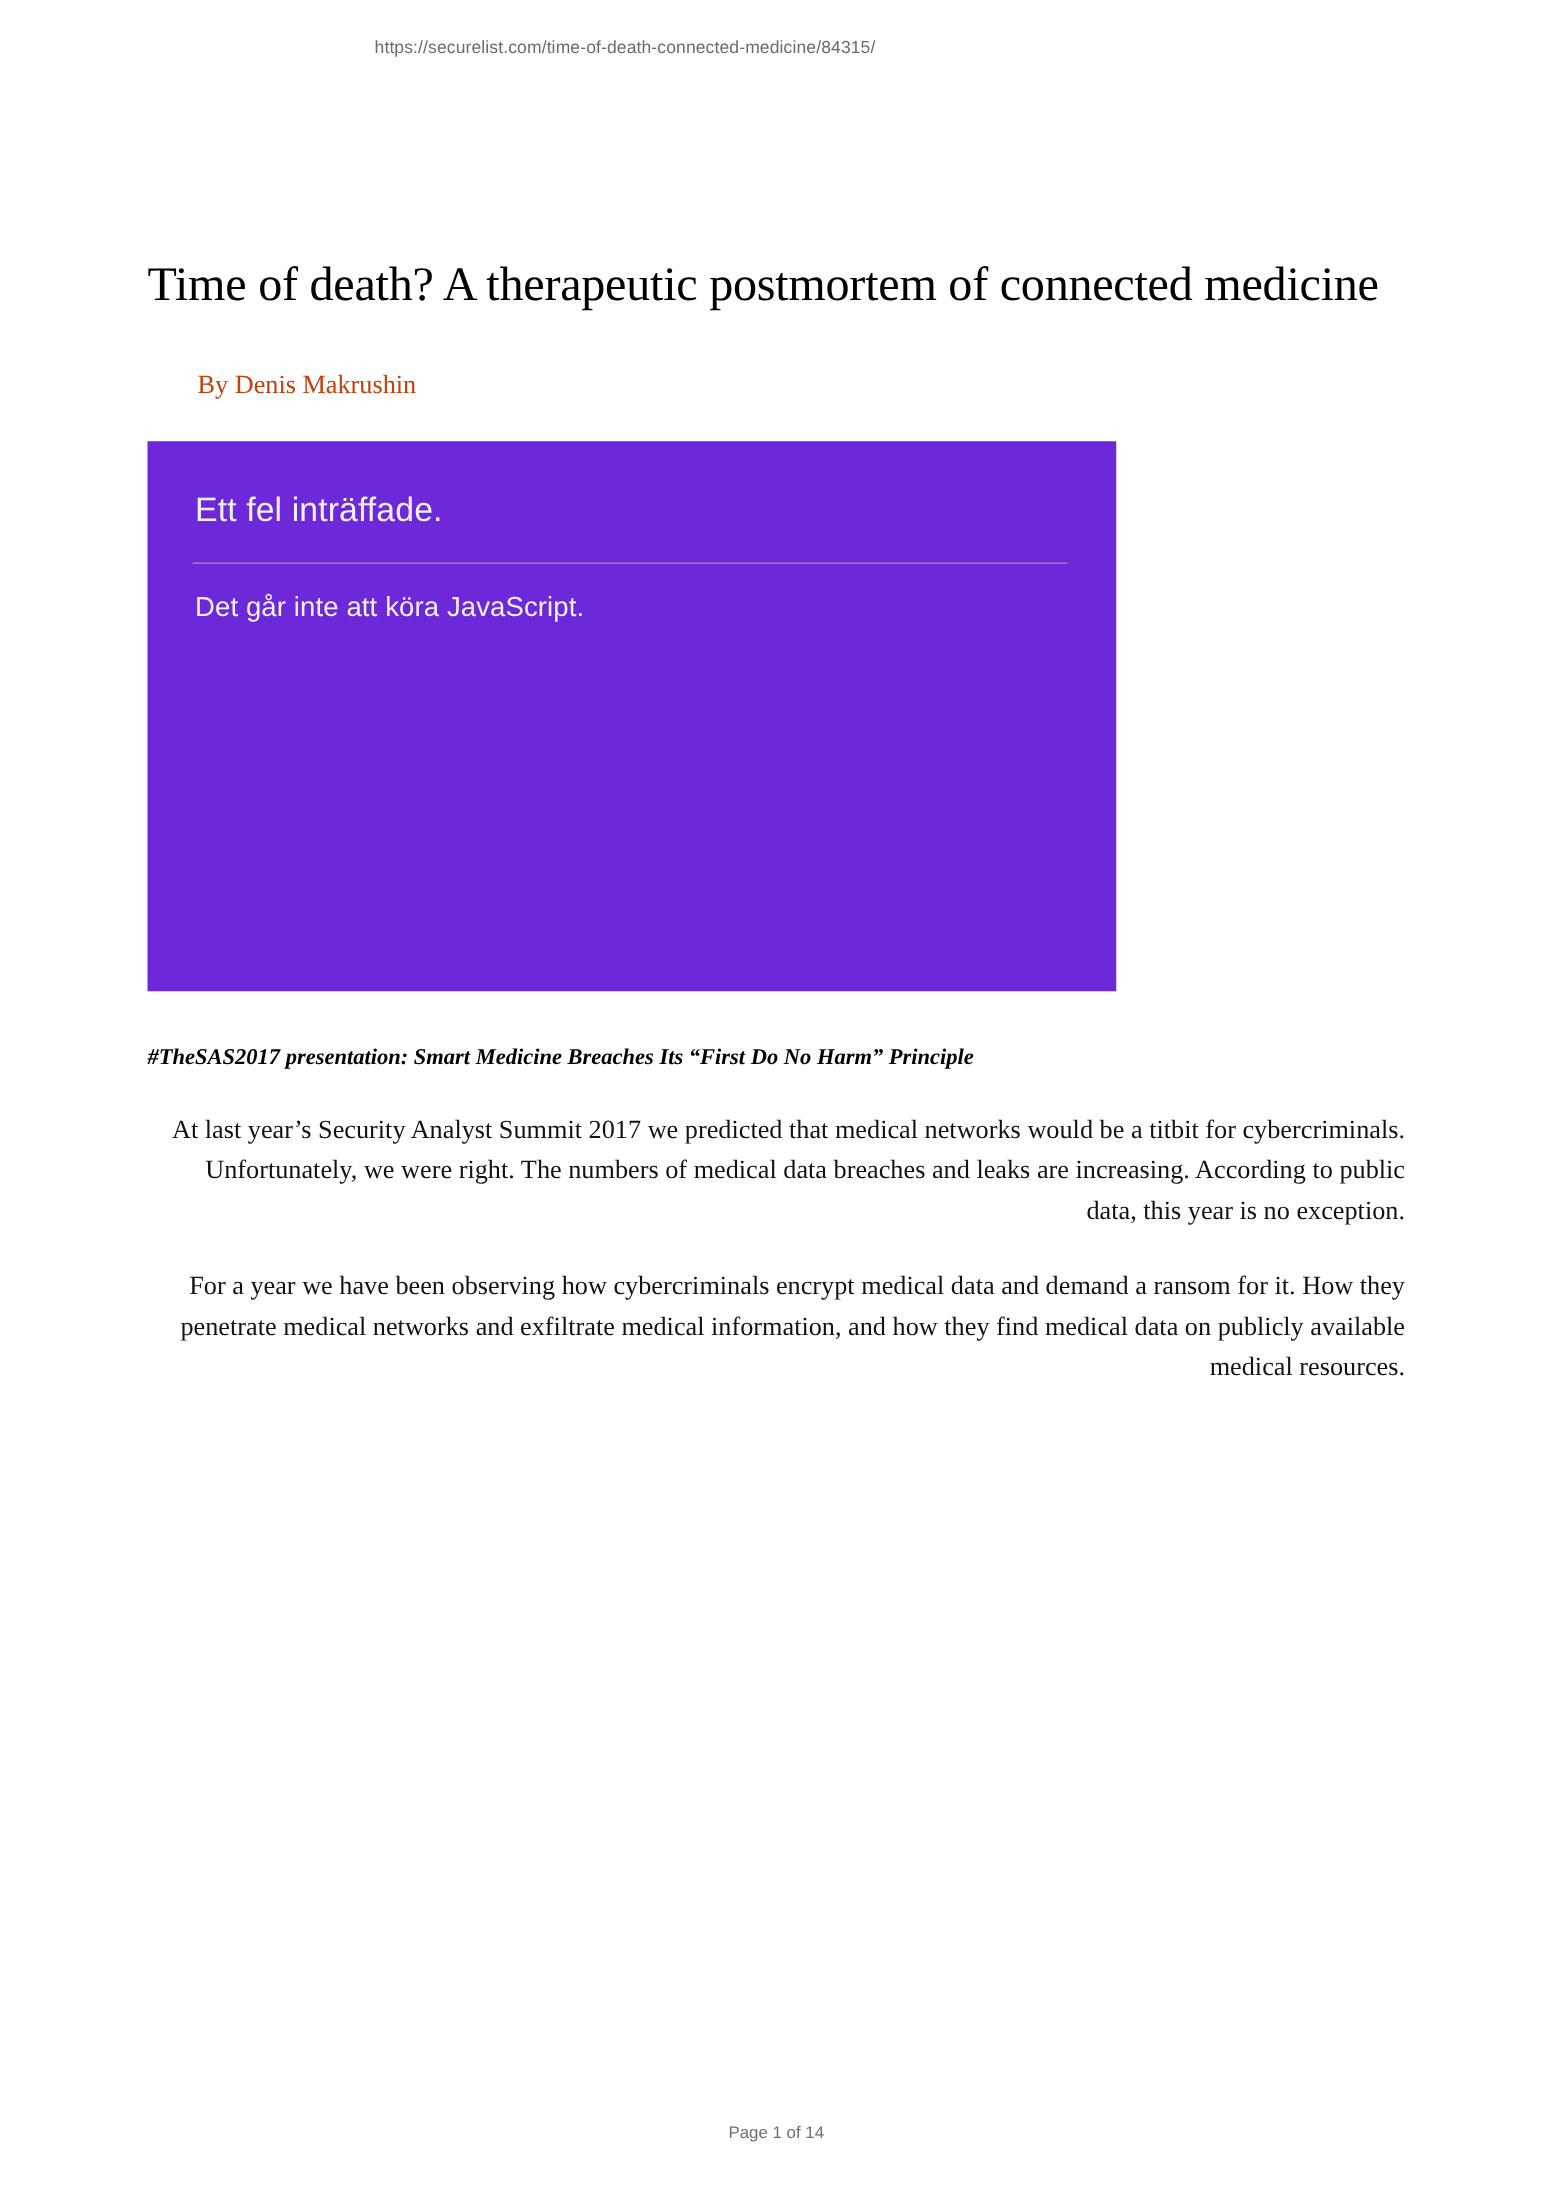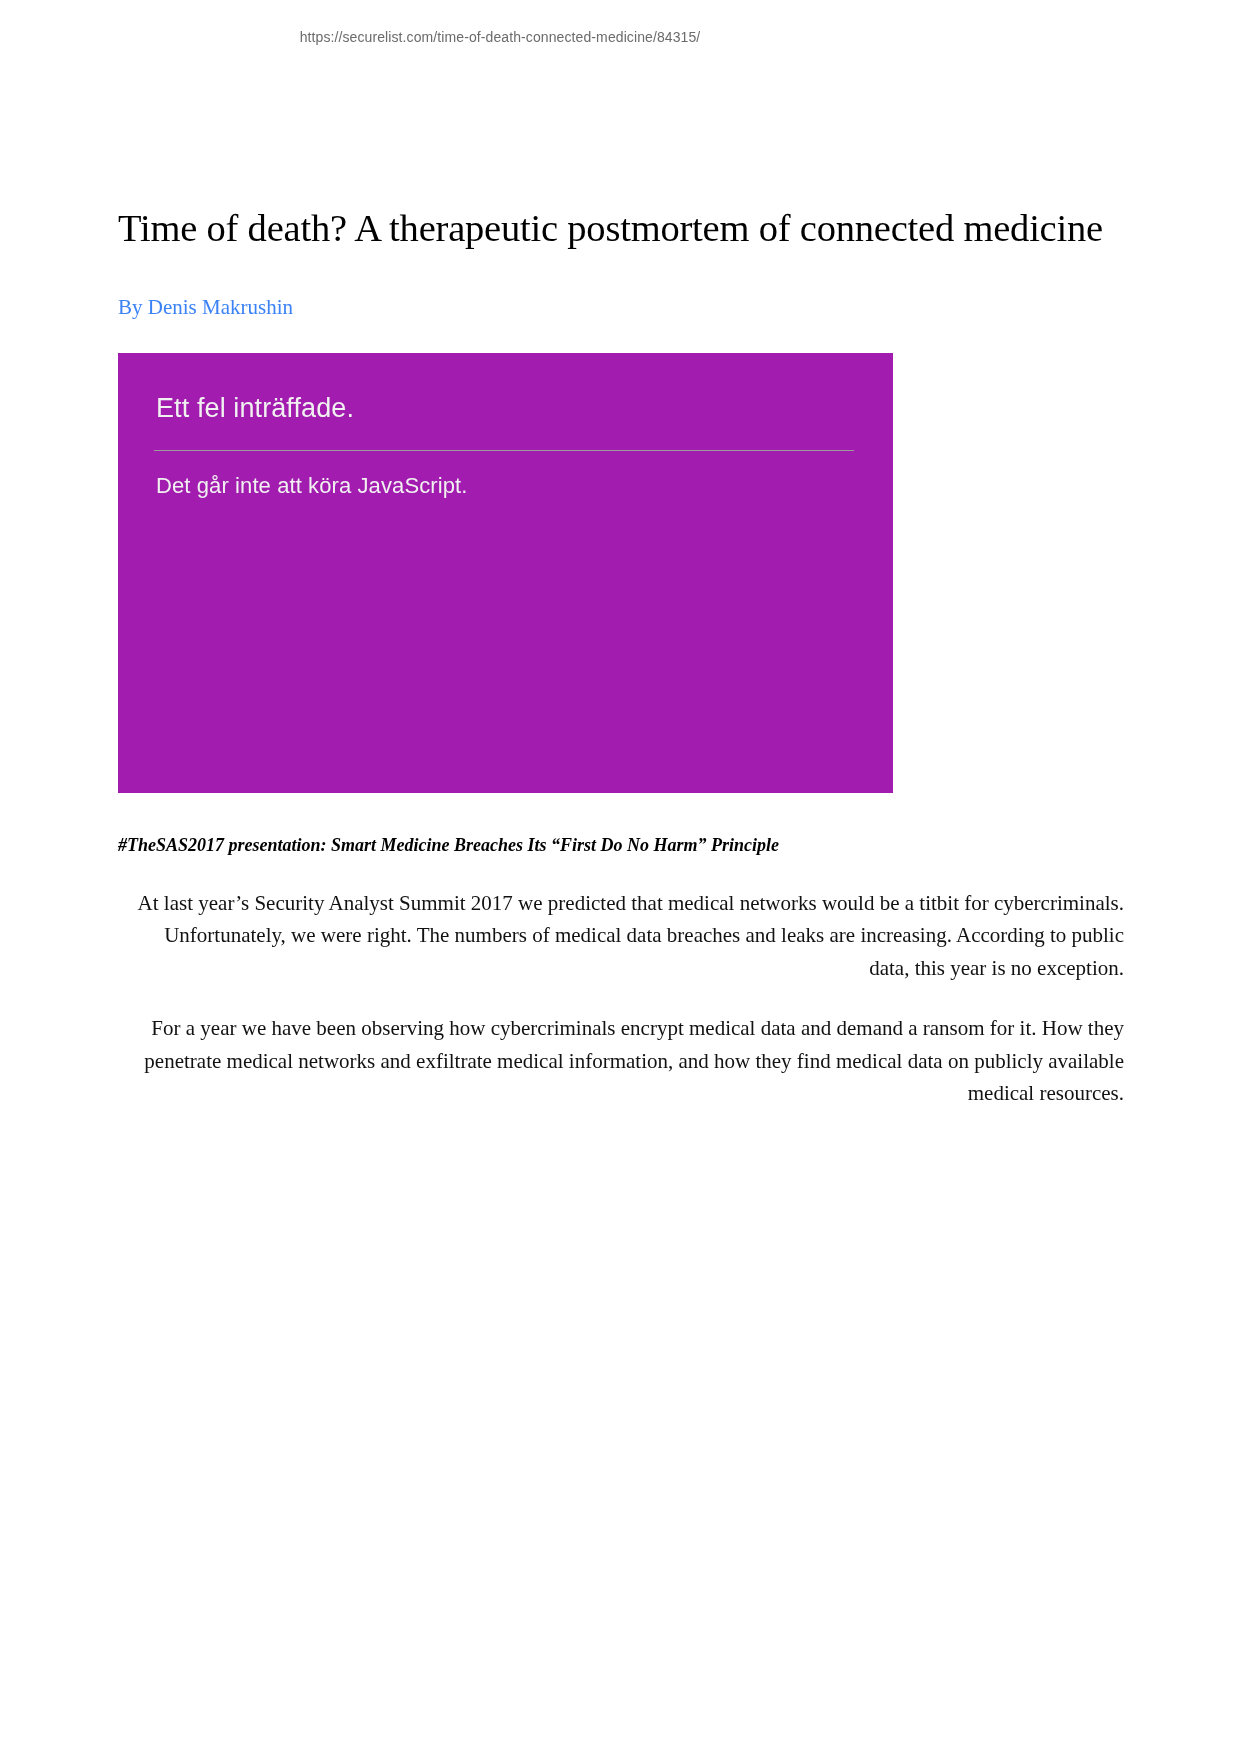--- a/index.html
+++ b/index.html
@@ -42,35 +42,36 @@
     font-family: "Liberation Serif", serif;
     font-size: 38.5px;
     font-weight: normal;
     letter-spacing: -0.2px;
     line-height: 1.2;
     margin: 0 0 0 0;
     color: #000000;
   }
   .byline {
     font-size: 21px;
-    color: #3b82f6;
+    color: #c2410c;
     margin-top: 43px;
     line-height: 1.3;
+    margin-left: 40px;
   }
   .pubinfo {
     font-size: 18.5px;
     color: #555555;
     margin-top: 25px;
     line-height: 1.3;
   }
   .video-box {
     margin-top: 32px;
     width: 775px;
     height: 440px;
-    background: #a21caf;
+    background: #6d28d9;
     position: relative;
     box-sizing: border-box;
   }
   .video-error-title {
     position: absolute;
     left: 38px;
     top: 40px;
     font-family: "Liberation Sans", sans-serif;
     font-size: 27px;
     color: #f1f1f1;
@@ -140,14 +141,15 @@
       <div class="video-error-msg">Det går inte att köra JavaScript.</div>
     </div>
 
     <div class="caption">#TheSAS2017 presentation: Smart Medicine Breaches Its “First Do No Harm” Principle</div>
 
     <p class="body-text">At last year’s Security Analyst Summit 2017 we predicted that medical networks would be a titbit for cybercriminals. Unfortunately, we were right. The numbers of medical data breaches and leaks are increasing. According to public data, this year is no exception.</p>
     <p class="body-text">For a year we have been observing how cybercriminals encrypt medical data and demand a ransom for it. How they penetrate medical networks and exfiltrate medical information, and how they find medical data on publicly available medical resources.</p>
 
   </div>
 
+  <div class="footer">Page 1 of 14</div>
 
 </div>
 
 </body></html>

